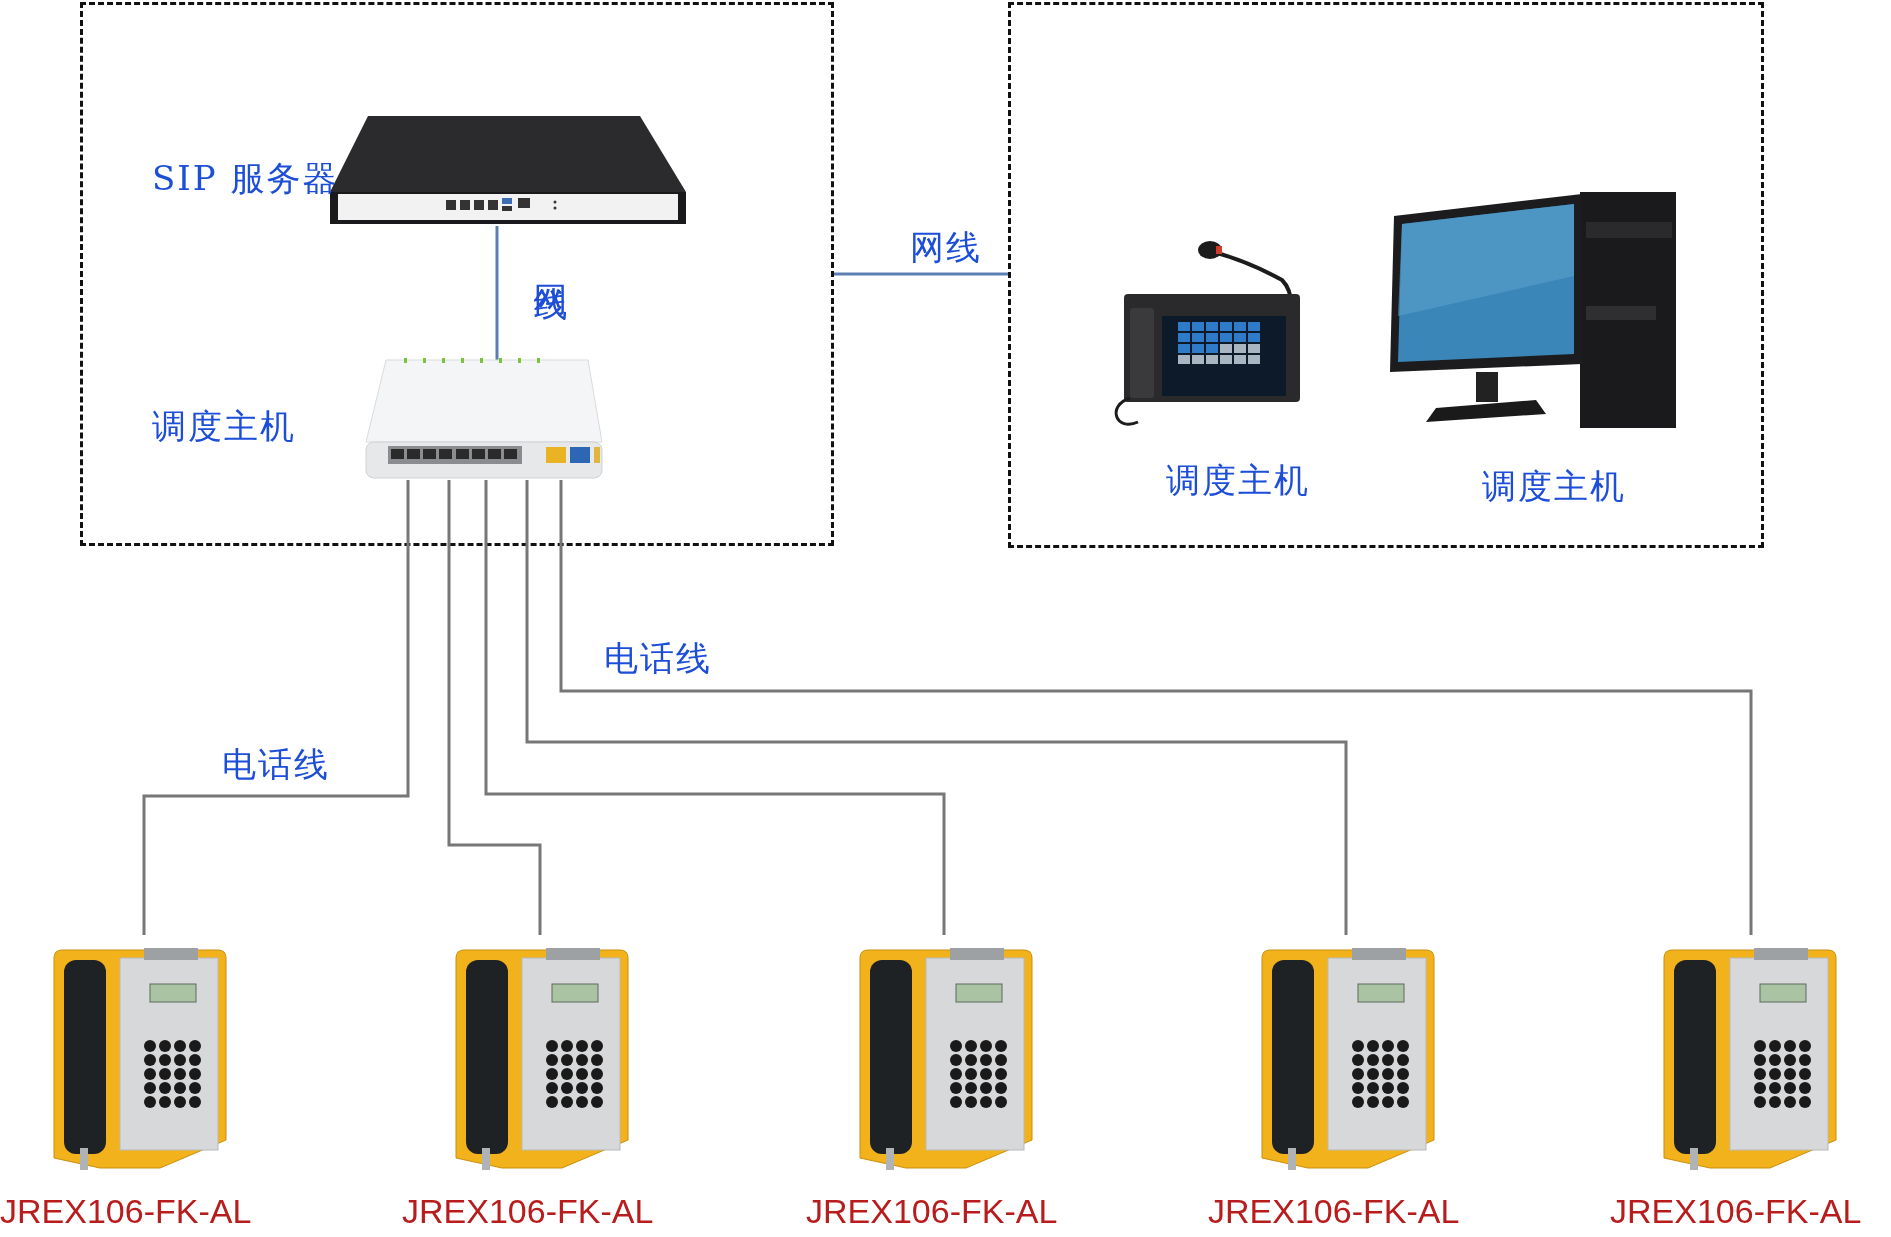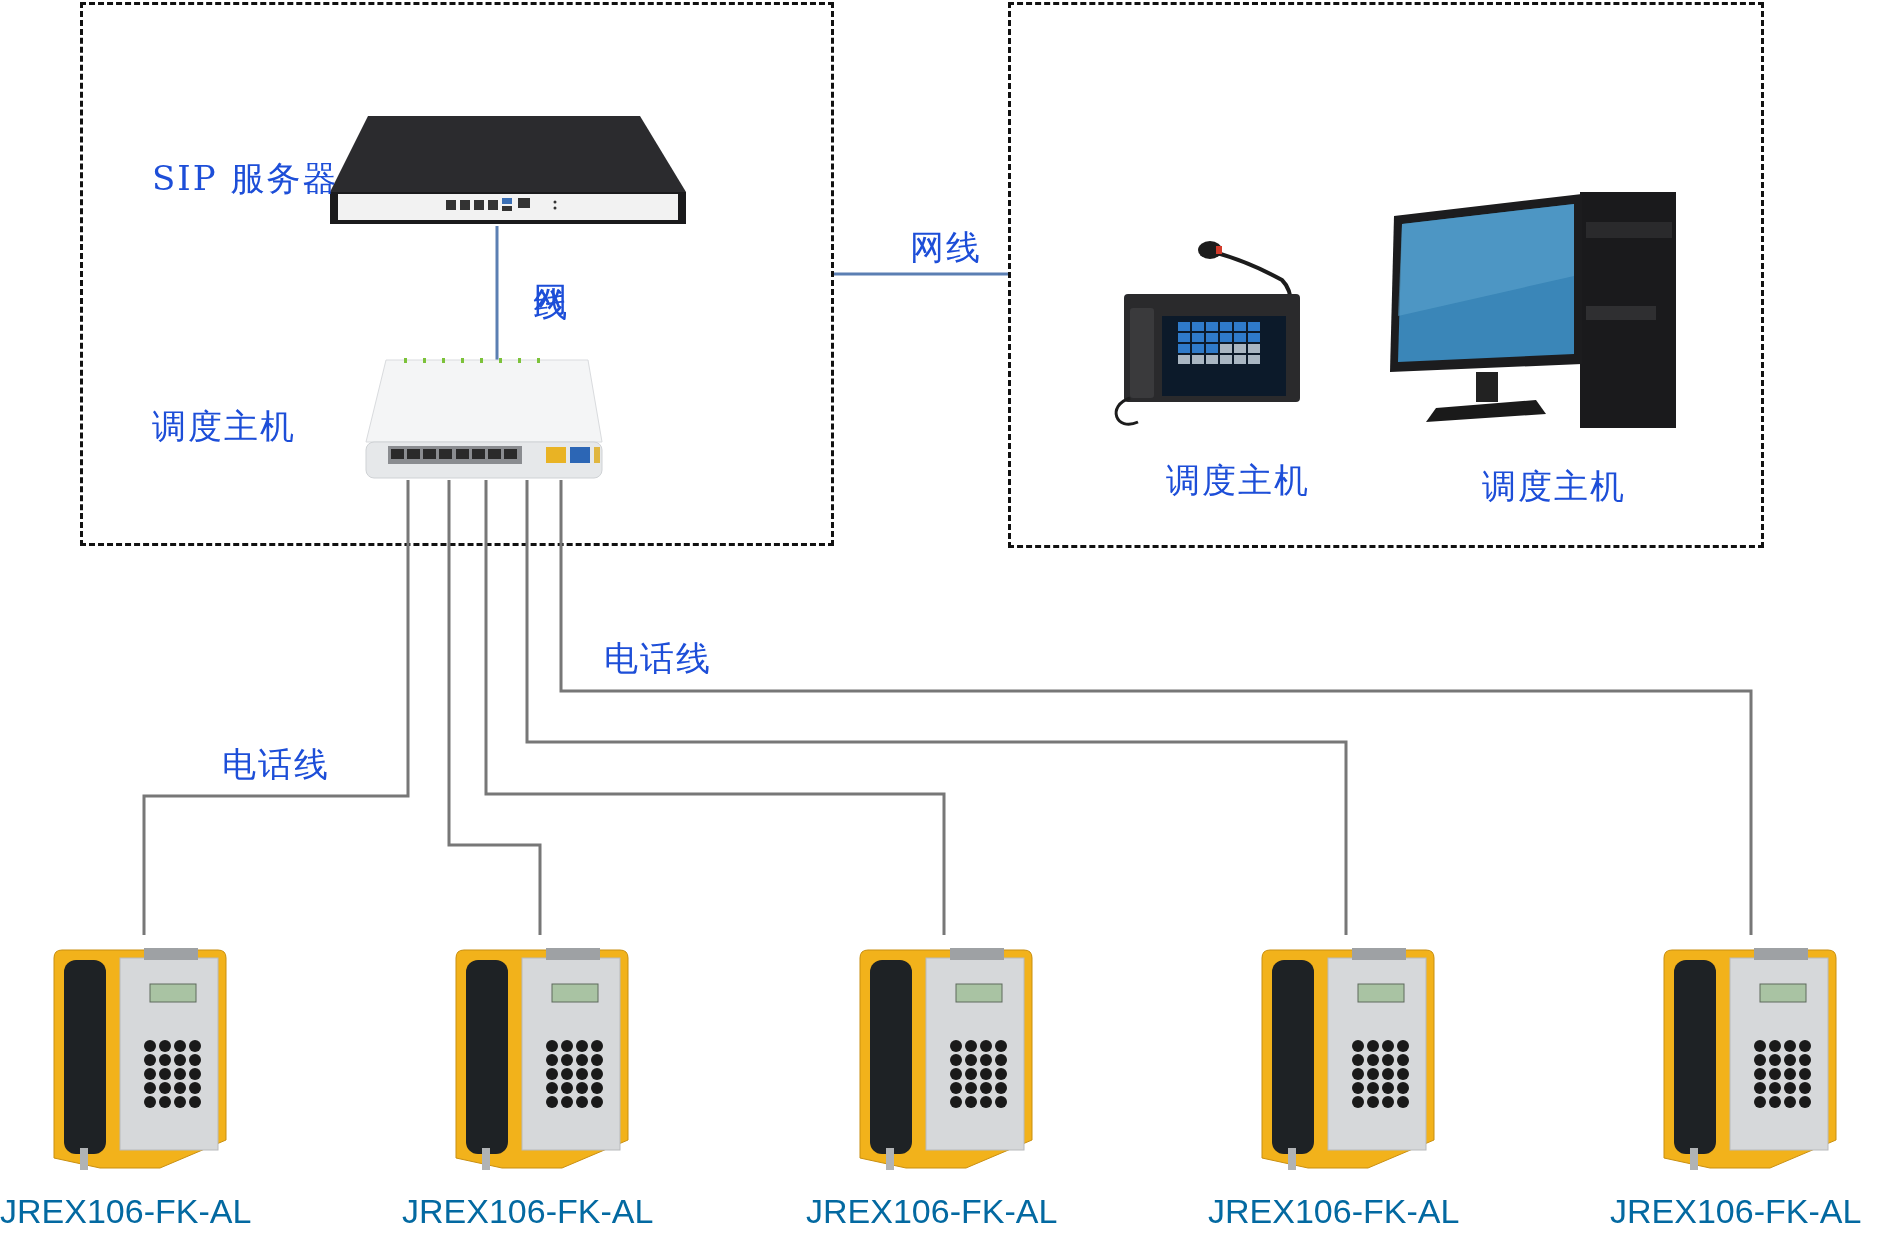--- a/index.html
+++ b/index.html
@@ -1,21 +1,21 @@
 <!DOCTYPE html>
 <html><head>
 <meta charset="utf-8">
 <style>
   html, body { margin: 0; padding: 0; background: #ffffff; }
   body { width: 1891px; height: 1237px; position: relative; overflow: hidden;
          font-family: "DejaVu Sans", sans-serif; }
   .abs { position: absolute; }
   .dash-box { position: absolute; border: 3px dashed #111; box-sizing: border-box; }
   .cn-label { position: absolute; color: #1d4ed8; font-family: "DejaVu Serif", serif; font-size: 34px; letter-spacing: 2px; white-space: nowrap; margin-left: 22px; }
-  .model-label { position: absolute; color: #0369a1; font-family: "Liberation Sans", sans-serif; font-size: 34px; white-space: nowrap; }
+  .model-label { position: absolute; color: #b91c1c; font-family: "Liberation Sans", sans-serif; font-size: 34px; white-space: nowrap; }
   svg.lines { position: absolute; left: 0; top: 0; }
   .vertical { writing-mode: vertical-rl; }
   .phone { position: absolute; width: 180px; height: 240px; }
 </style>
 </head>
 <body>
 
 <div class="dash-box" style="left:80px; top:2px; width:754px; height:544px;"></div>
 <div class="dash-box" style="left:1008px; top:2px; width:756px; height:546px;"></div>
 

